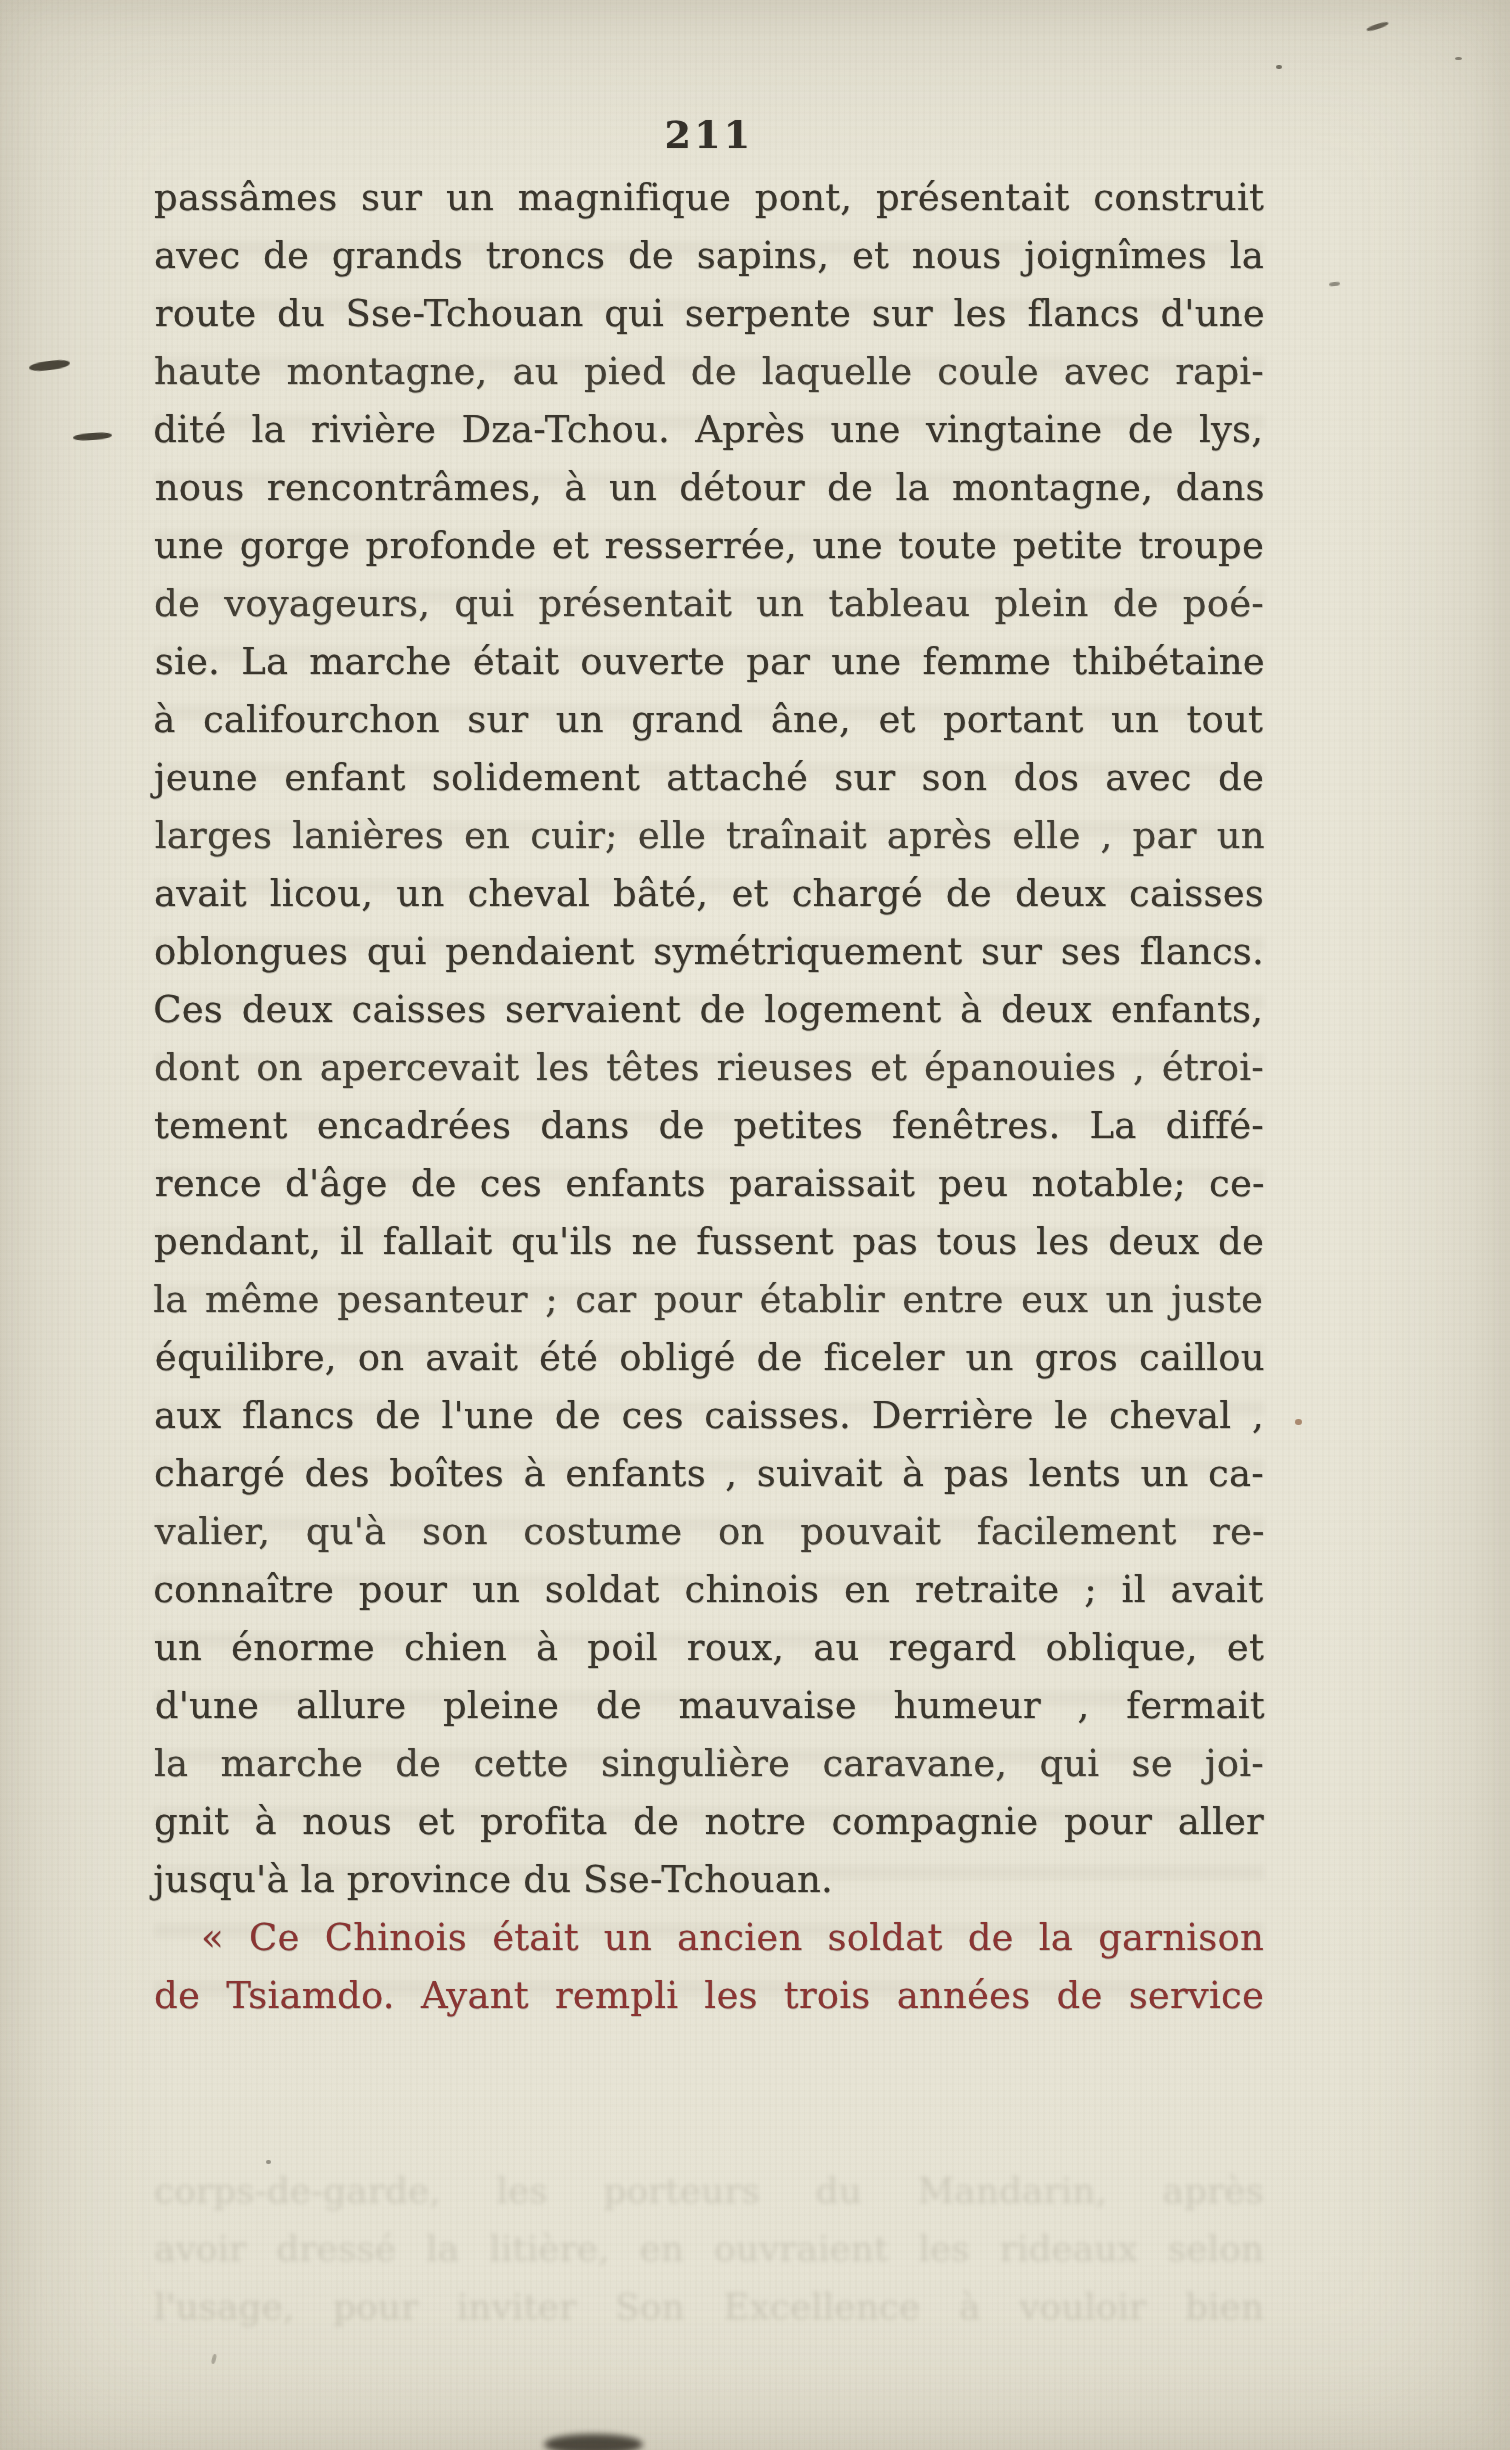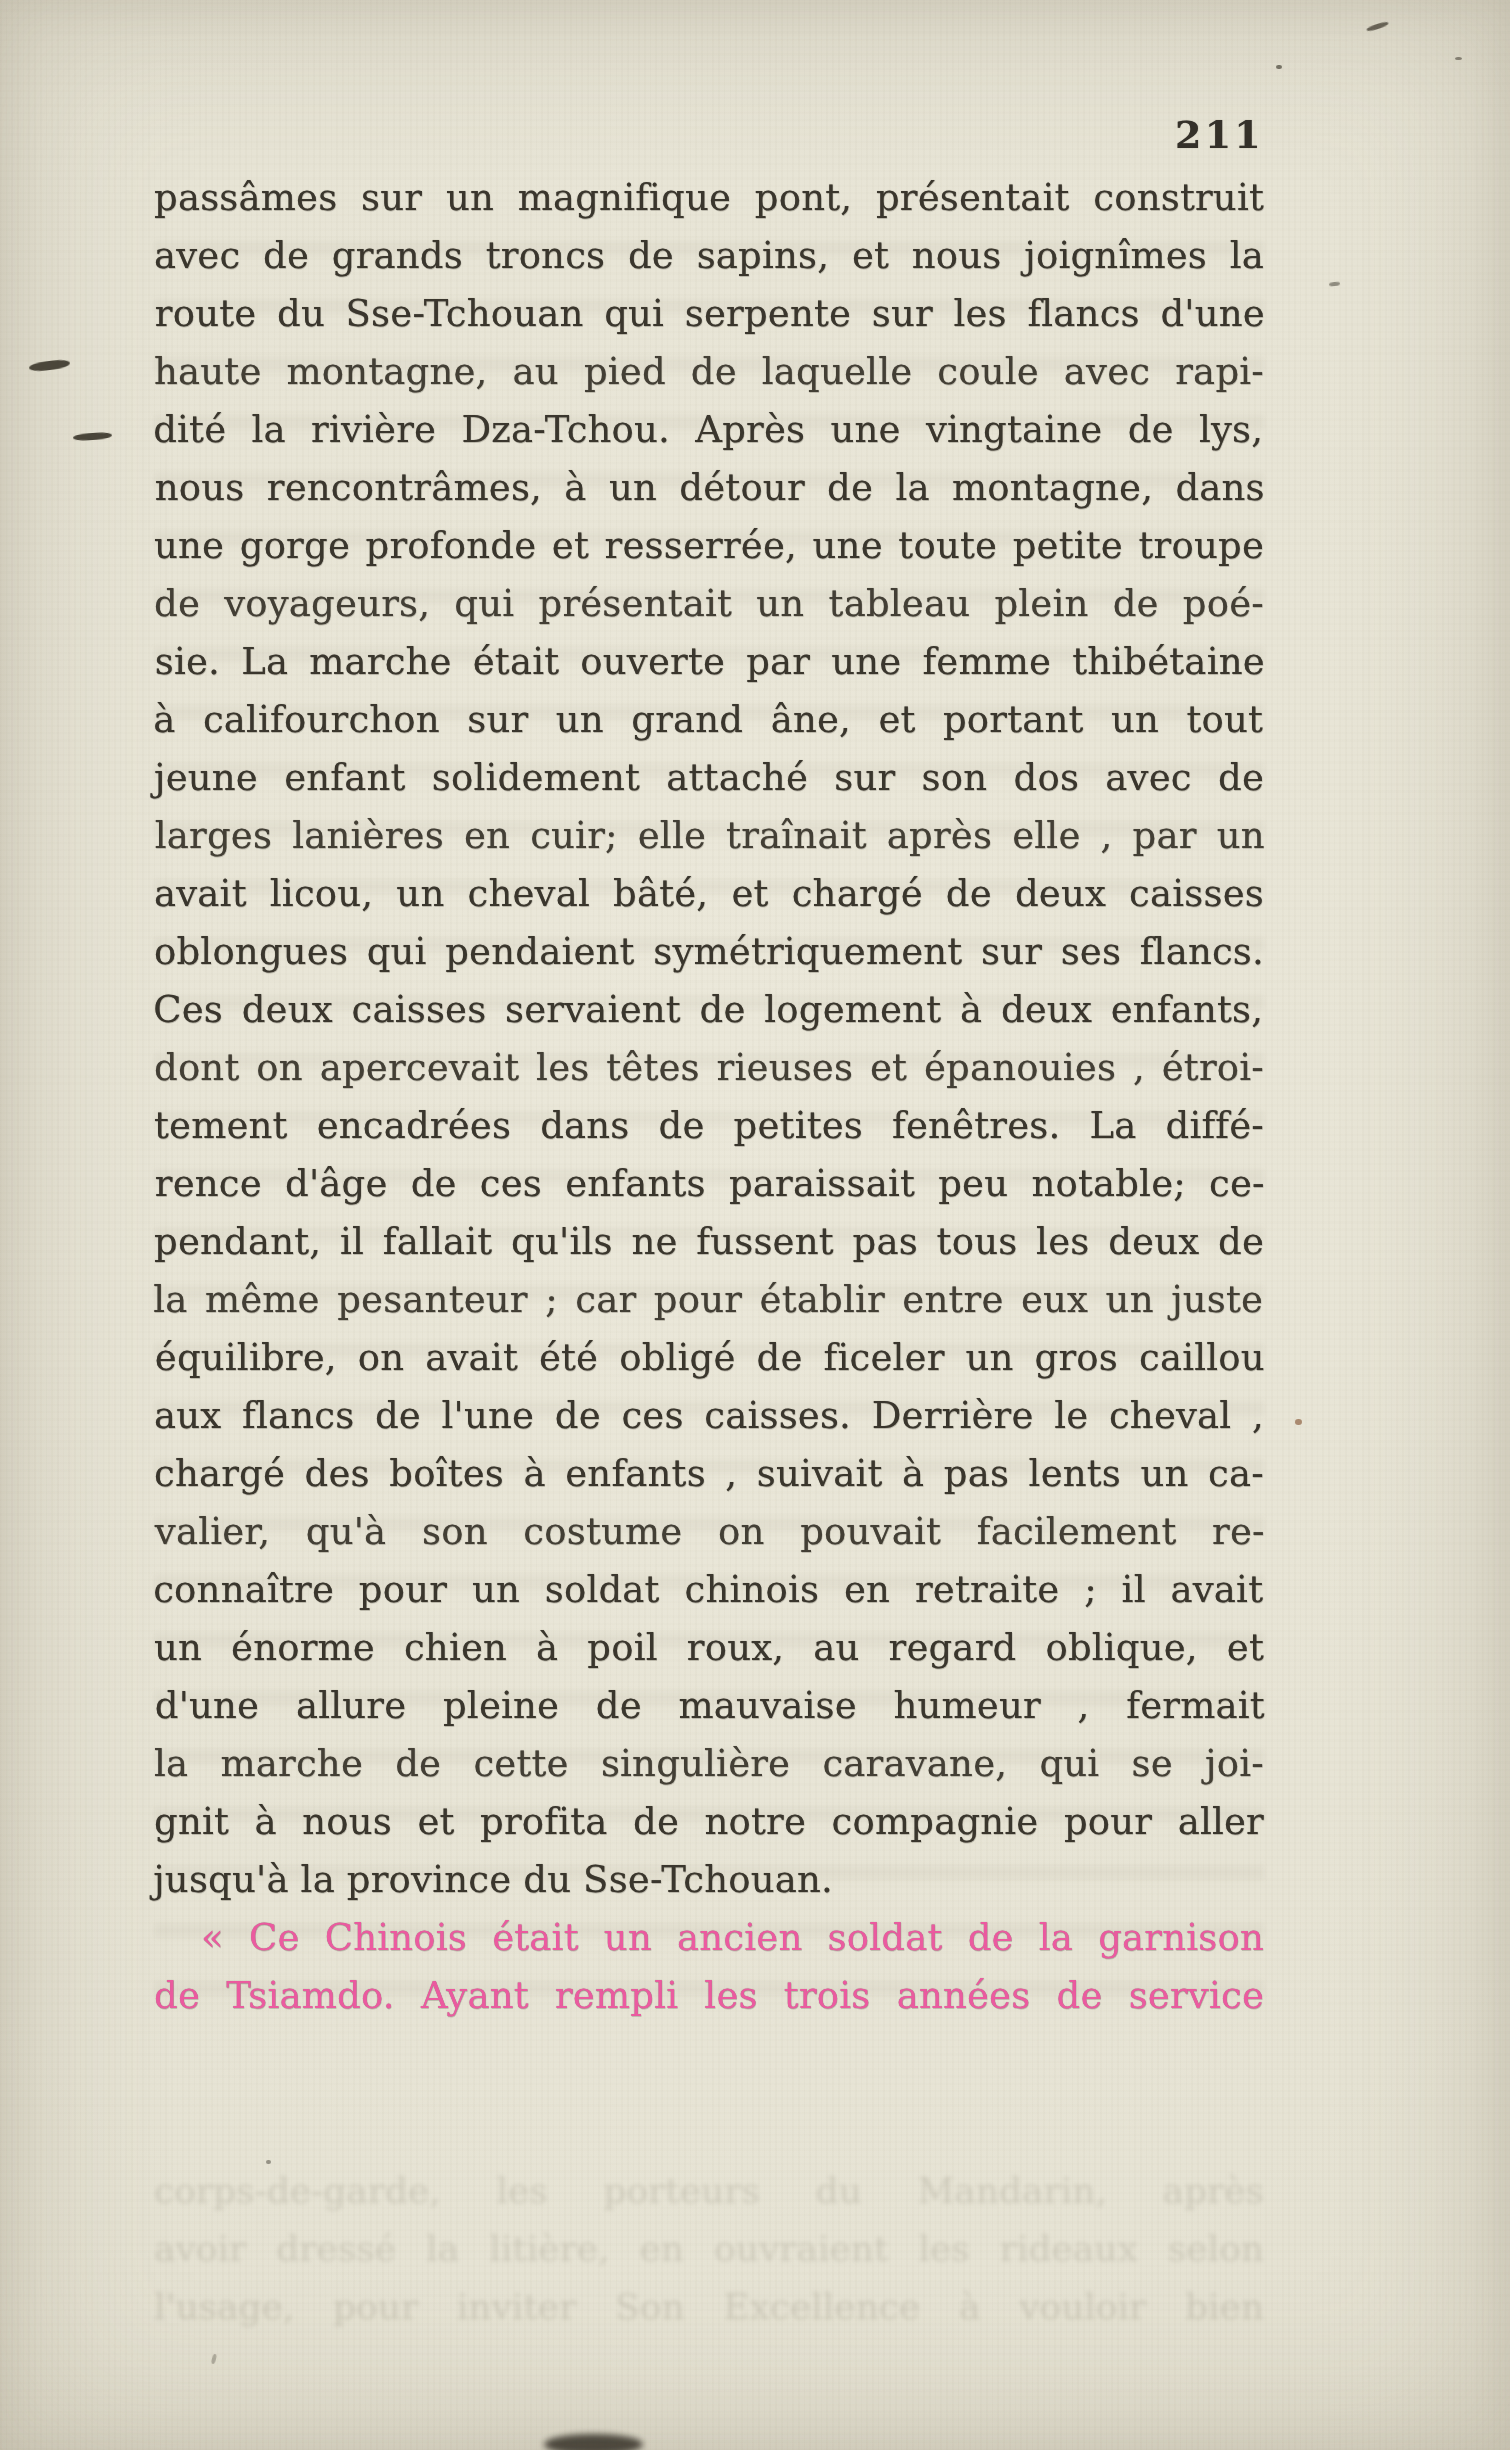--- a/index.html
+++ b/index.html
@@ -14,39 +14,39 @@
     background:
       repeating-linear-gradient(90deg, rgba(140,130,100,0.035) 0 1.6px, transparent 1.6px 5.7px),
       repeating-linear-gradient(0deg, rgba(140,130,100,0.02) 0 2.4px, transparent 2.4px 7.3px);
   }
   .vignette{
     position:absolute;inset:0;pointer-events:none;
     box-shadow: inset 0 0 162px rgba(110,100,75,0.25), inset 0 0 41px rgba(110,100,75,0.10);
   }
   .page-number{
     position:absolute;top:112px;left:154px;width:1110px;
-    text-align:right;font-size:38px;font-weight:700;letter-spacing:3.2px;
+    text-align:center;font-size:38px;font-weight:700;letter-spacing:3.2px;
     color:#35312a;text-shadow:0 0 0.8px rgba(53,49,42,0.6);
   }
   .text-block{
     position:absolute;top:169px;left:154px;width:1110px;
     filter: blur(0.3px);
   }
   .line{
     height:58px;line-height:58px;font-size:37px;color:#3a362d;
     text-align:justify;text-align-last:justify;
     letter-spacing:0.2px;
     text-shadow:0 0 0.8px rgba(58,54,46,0.55), 0.5px 0.5px 0 rgba(58,54,46,0.22);
   }
   .line.end{text-align-last:left;}
   .line.indent{padding-left:47px;}
   .line:nth-child(3n){transform:translateX(0.8px);}
   .line:nth-child(4n){opacity:0.95;}
   .line:nth-child(5n){transform:translateX(-0.8px);}
-  .para2 .line{color:#ec4899;opacity:0.88;}
+  .para2 .line{color:#7f1d1d;opacity:0.88;}
   .showthrough{
     position:absolute;left:154px;top:203px;width:1110px;height:1831px;
     pointer-events:none;filter:blur(2.4px);
     background:repeating-linear-gradient(180deg,
       transparent 0 36px, rgba(112,104,82,0.05) 41px 52px, transparent 53px 58px);
   }
   .ghost-block{
     position:absolute;left:154px;top:2162px;width:1110px;
     filter:blur(1.9px);opacity:0.17;
   }

